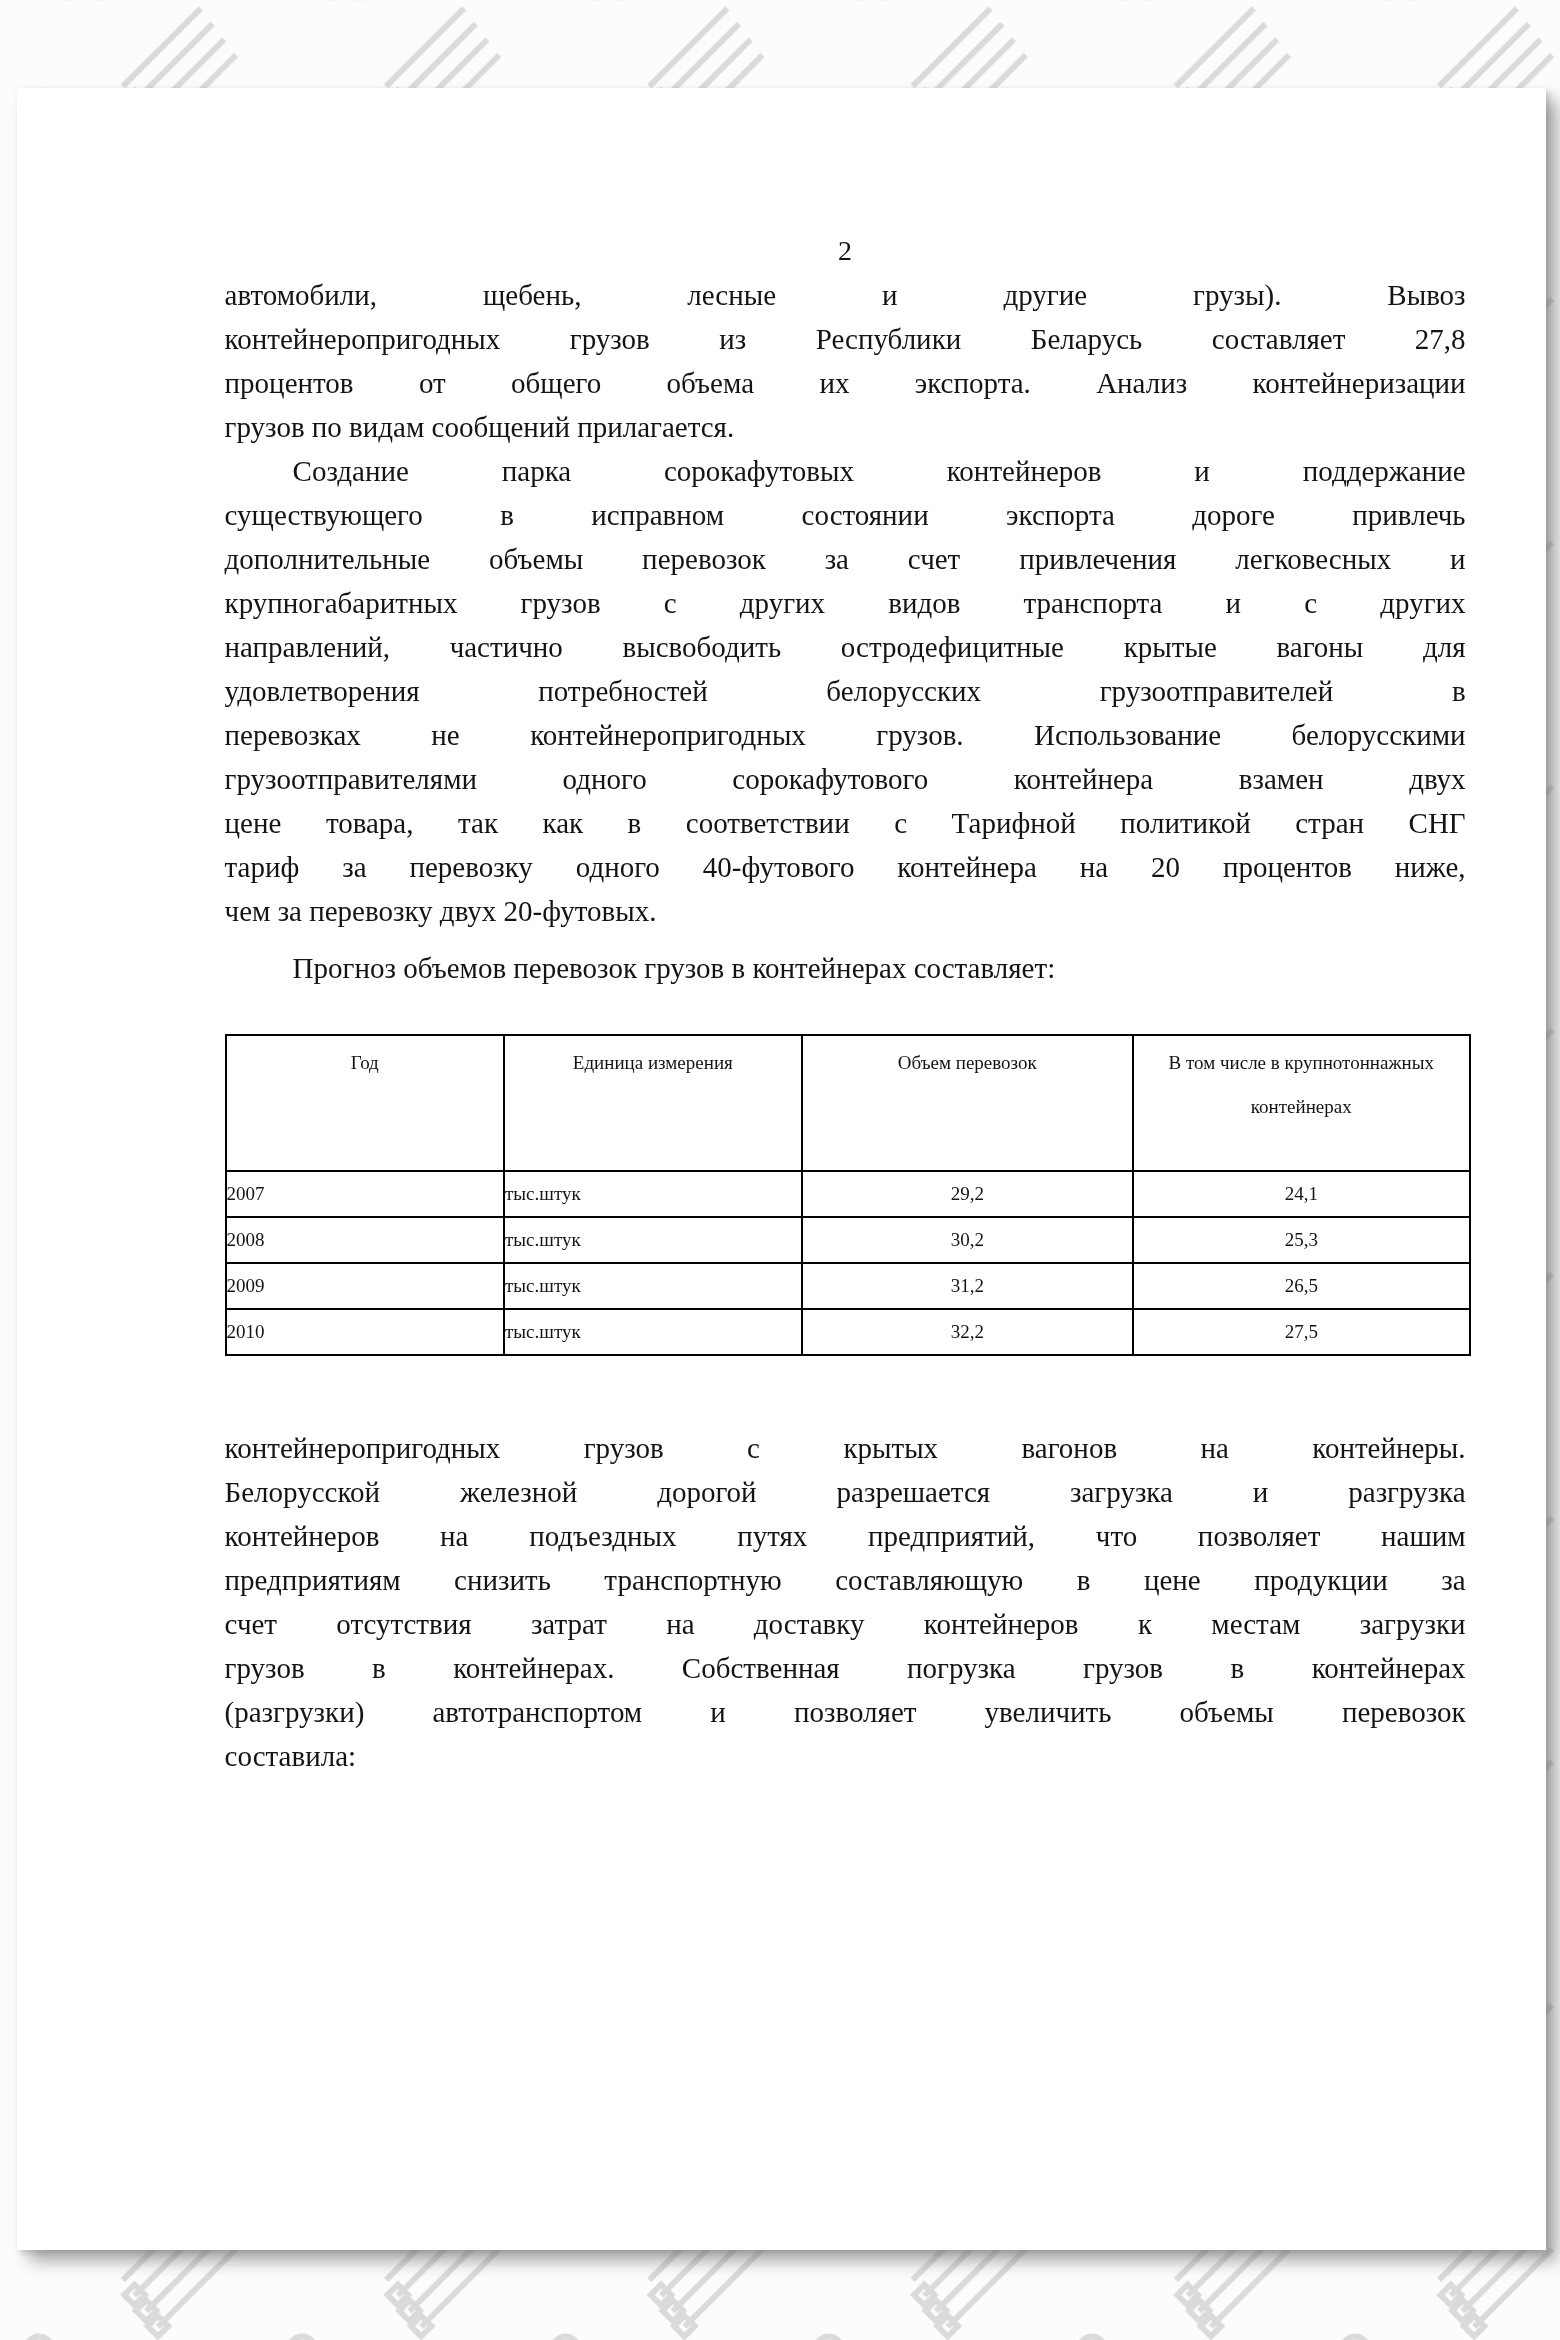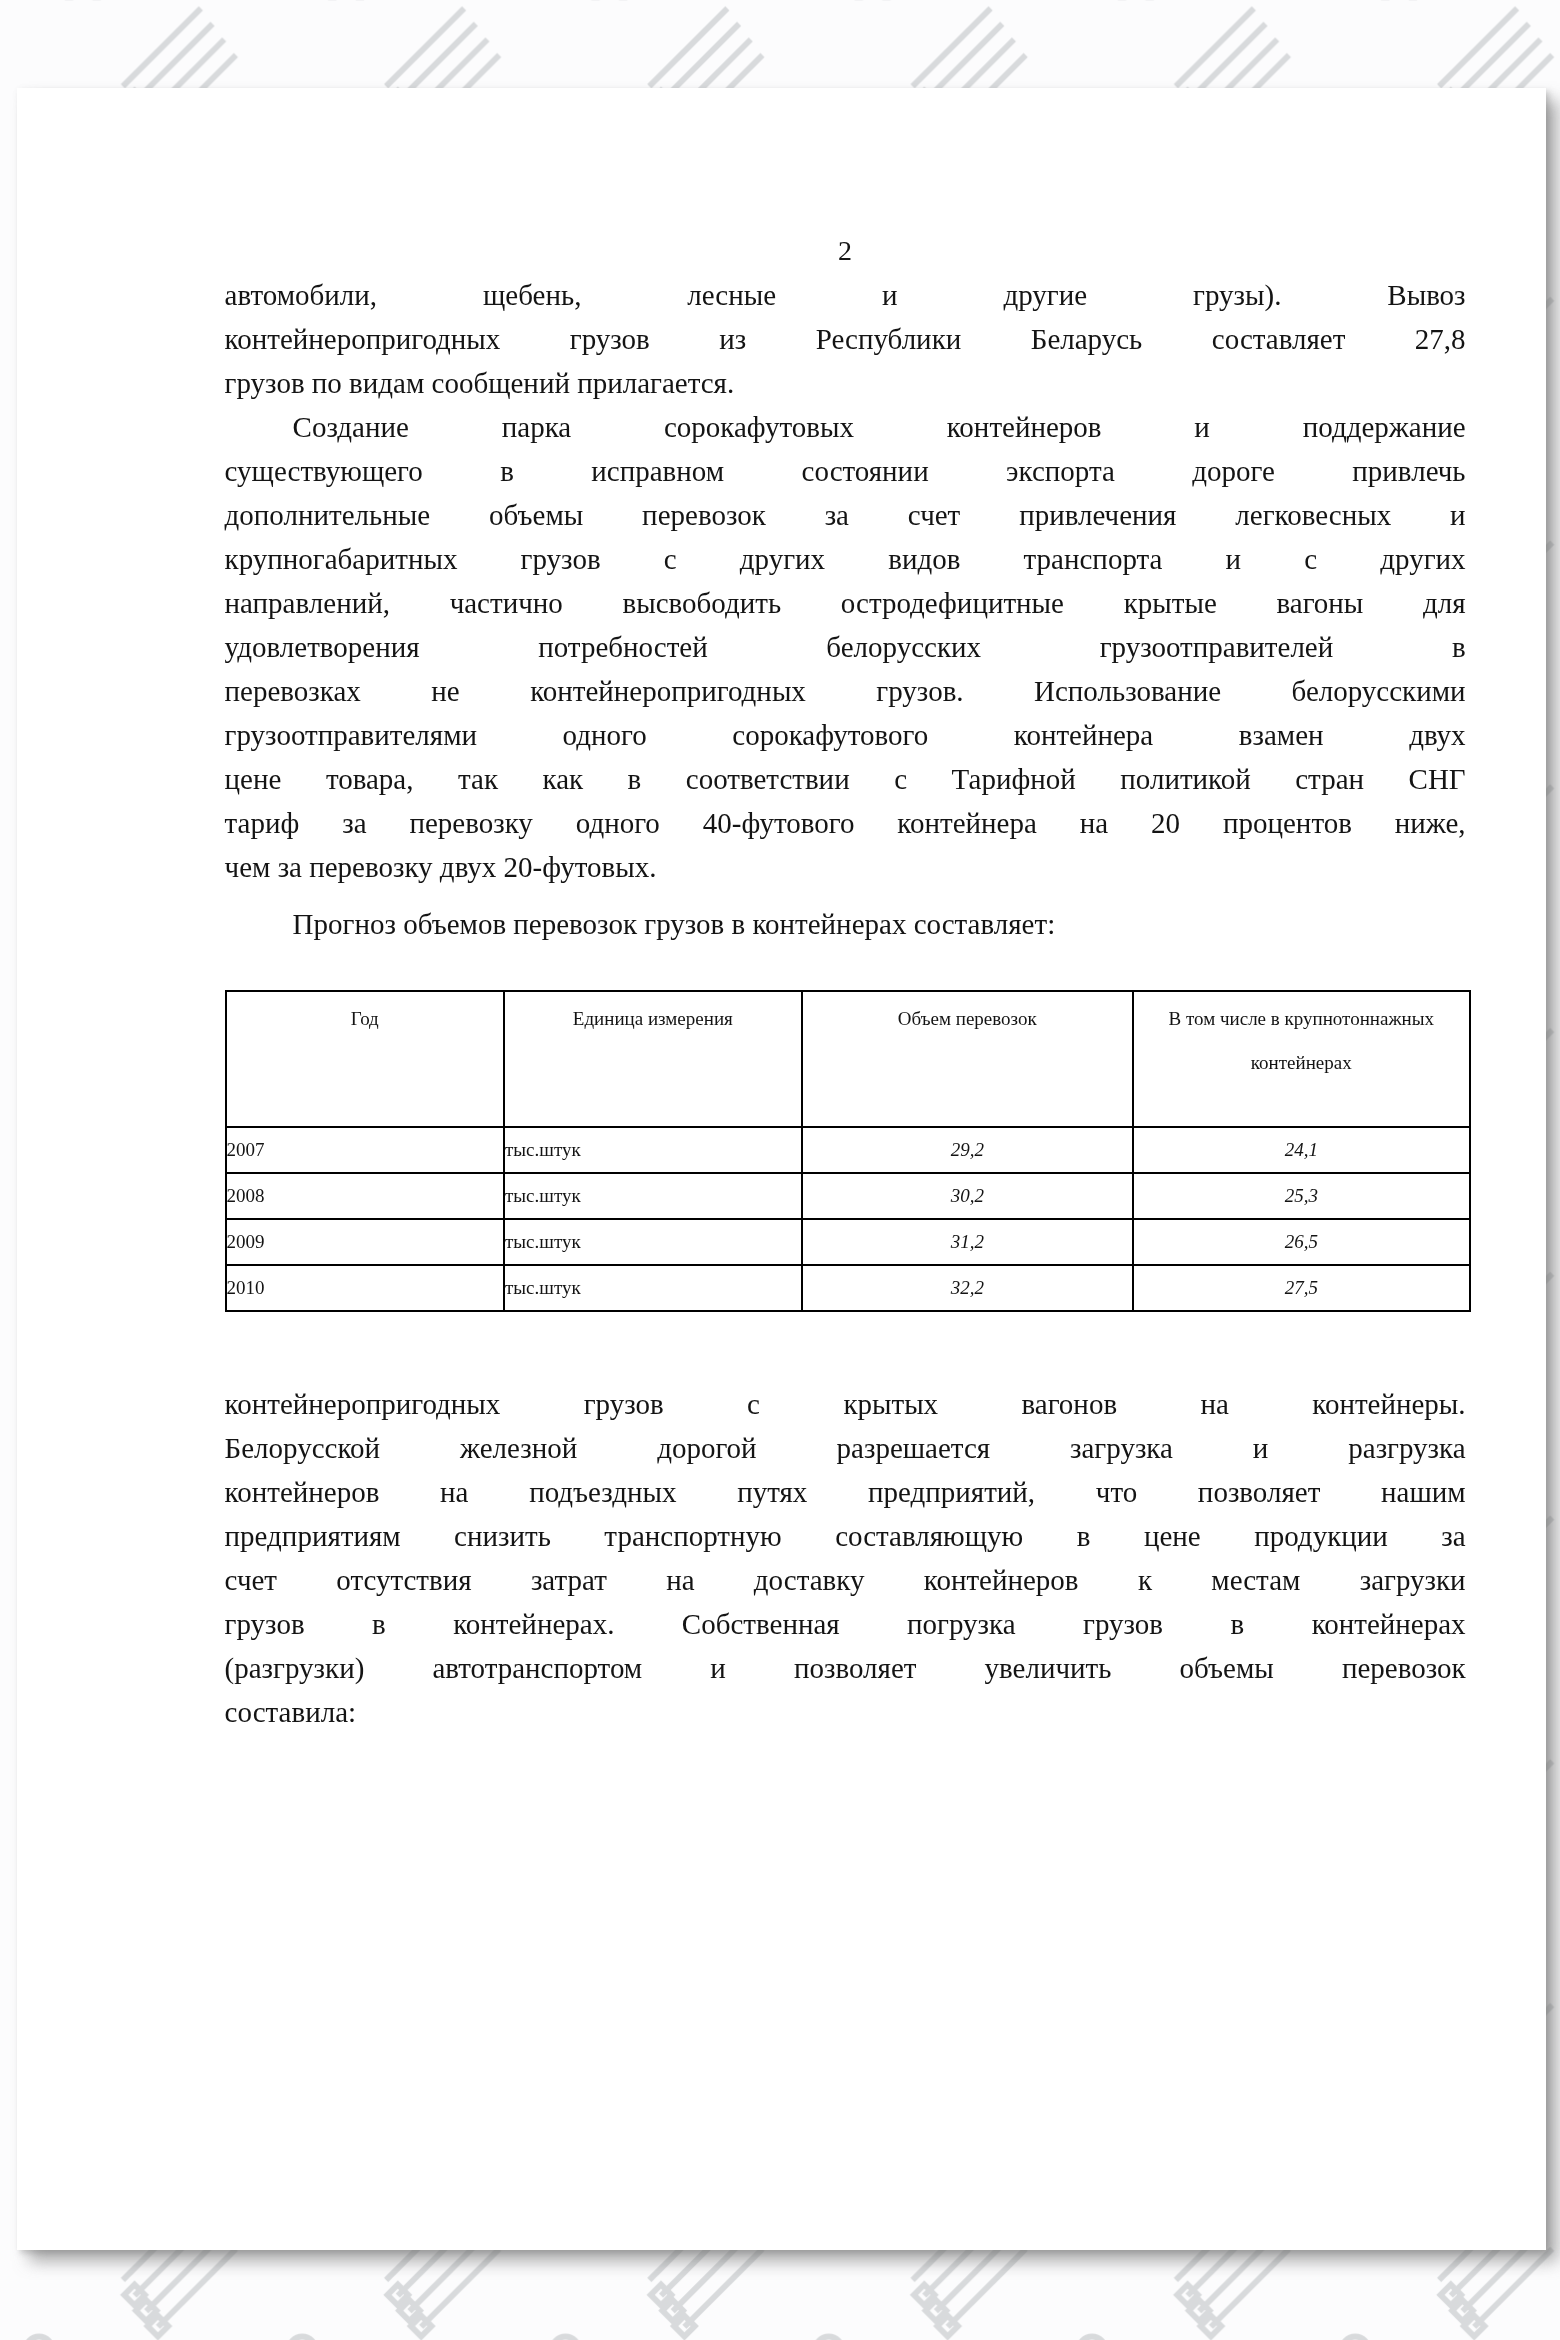--- a/index.html
+++ b/index.html
@@ -40,21 +40,21 @@
     font-weight:normal;
     font-size:19px;line-height:44px;
     padding:0;
   }
   .ftable thead th{
     text-align:center;vertical-align:top;
     padding-top:4.9px;height:129px;
   }
   .ftable tbody td{height:44px;}
   .cell-left{text-align:left;padding-left:13.7px;margin-left:16px;}
-  .cell-center{text-align:center;font-style:italic;}
+  .cell-center{text-align:center;}
   .para-after-table{margin-top:70px;}
 </style>
 </head>
 <body>
 
 <svg class="bg-pattern" width="1560" height="2341" xmlns="http://www.w3.org/2000/svg" viewBox="0 0 1600 2400">
   <defs>
     <pattern id="orn" width="270" height="250" patternUnits="userSpaceOnUse">
       <rect width="270" height="250" fill="#fcfcfd"></rect>
       <g stroke="#d8dadc" stroke-width="6" fill="none">
@@ -79,20 +79,21 @@
 </svg>
 
 <div class="page">
   <div class="content">
 
     <div class="pagenum">2</div>
 
     <div>
       <div class="line">автомобили, щебень, лесные и другие грузы). Вывоз</div>
       <div class="line">контейнеропригодных грузов из Республики Беларусь составляет 27,8</div>
+      <div class="line">процентов от общего объема их экспорта. Анализ контейнеризации</div>
       <div class="line end">грузов по видам сообщений прилагается.</div>
     </div>
 
     <div>
       <div class="line ind">Создание парка сорокафутовых контейнеров и поддержание</div>
       <div class="line">существующего в исправном состоянии экспорта дороге привлечь</div>
       <div class="line">дополнительные объемы перевозок за счет привлечения легковесных и</div>
       <div class="line">крупногабаритных грузов с других видов транспорта и с других</div>
       <div class="line">направлений, частично высвободить остродефицитные крытые вагоны для</div>
       <div class="line">удовлетворения потребностей белорусских грузоотправителей в</div>

